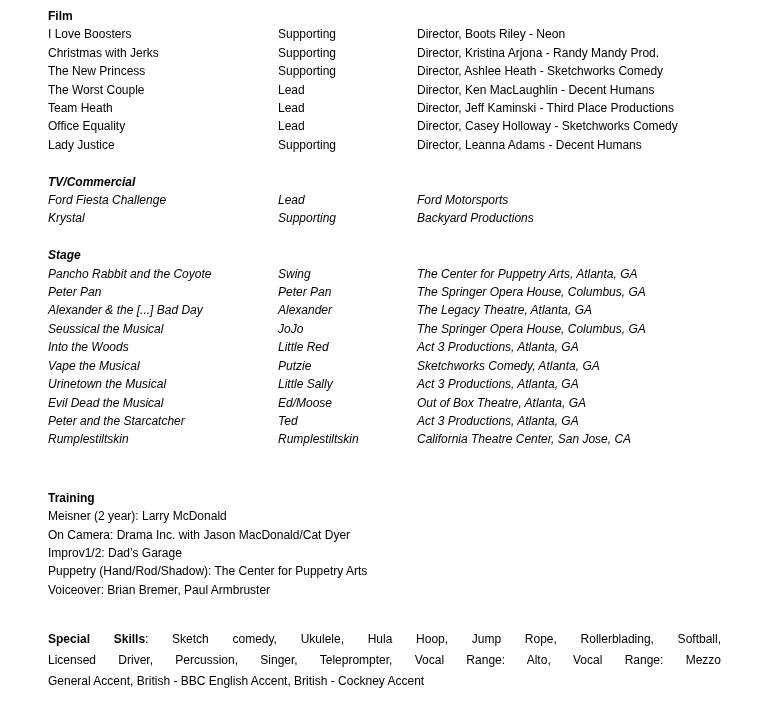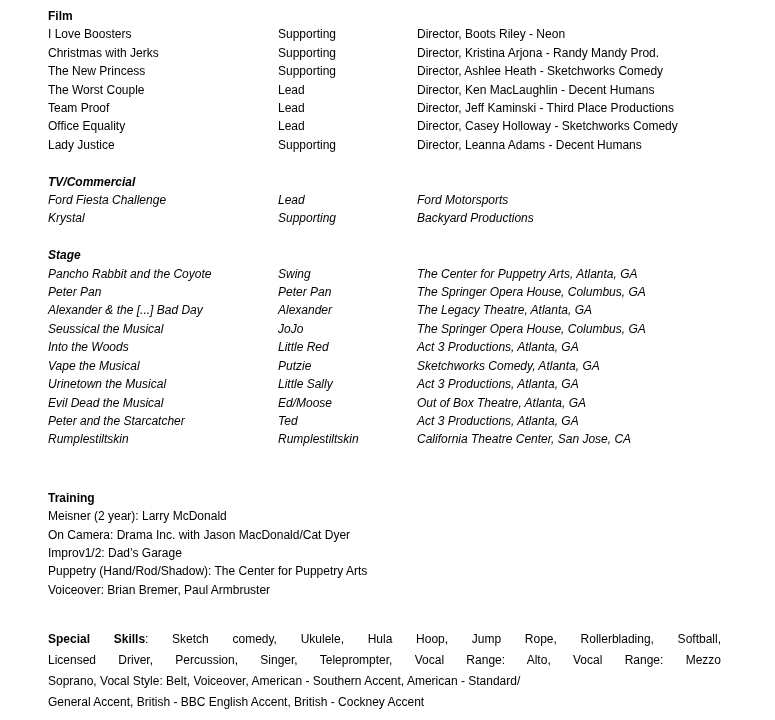--- a/index.html
+++ b/index.html
@@ -52,21 +52,21 @@
       <span>The New Princess</span>
         <span>Supporting</span>
         <span>Director, Ashlee Heath - Sketchworks Comedy</span>
     </div>
     <div class="row">
       <span>The Worst Couple</span>
         <span>Lead</span>
         <span>Director, Ken MacLaughlin - Decent Humans</span>
     </div>
     <div class="row">
-      <span>Team Proof</span>
+      <span>Team Heath</span>
         <span>Lead</span>
         <span>Director, Jeff Kaminski - Third Place Productions</span>
     </div>
     <div class="row">
       <span>Office Equality</span>
         <span>Lead</span>
         <span>Director, Casey Holloway - Sketchworks Comedy</span>
     </div>
     <div class="row">
       <span>Lady Justice</span>
@@ -148,17 +148,16 @@
     <div class="training-line">Meisner (2 year): Larry McDonald</div>
     <div class="training-line">On Camera: Drama Inc. with Jason MacDonald/Cat Dyer</div>
     <div class="training-line">Improv1/2: Dad’s Garage</div>
     <div class="training-line">Puppetry (Hand/Rod/Shadow): The Center for Puppetry Arts</div>
     <div class="training-line">Voiceover: Brian Bremer, Paul Armbruster</div>
   </div>
 
   <div class="section sec-skills">
     <div class="skills-line justify"><span class="bold-inline">Special Skills</span><span>: Sketch comedy, Ukulele, Hula Hoop, Jump Rope, Rollerblading, Softball,</span></div>
     <div class="skills-line justify">Licensed Driver, Percussion, Singer, Teleprompter, Vocal Range: Alto, Vocal Range: Mezzo</div>
-    <div class="skills-line">Soprano, Vocal Style: Belt, Voiceover, American - Southern Accent, American - Standard/</div>
     <div class="skills-line">General Accent, British - BBC English Accent, British - Cockney Accent</div>
   </div>
 
 </div>
 
 </body></html>

